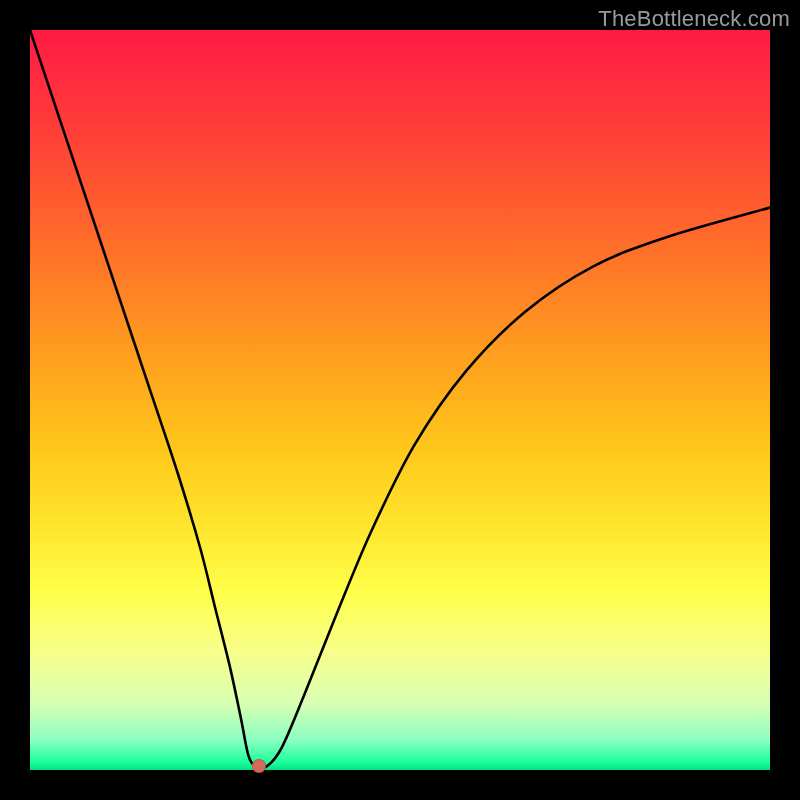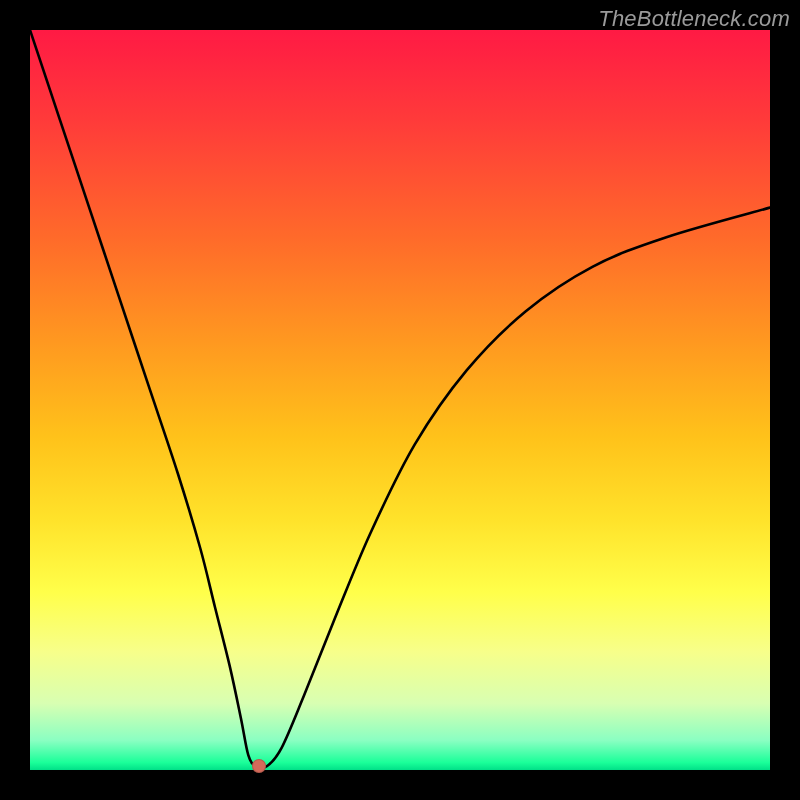--- a/index.html
+++ b/index.html
@@ -9,21 +9,20 @@
     height: 800px;
     background: #000;
     overflow: hidden;
     font-family: Arial, Helvetica, sans-serif;
   }
   .stage {
     position: relative;
     width: 800px;
     height: 602px;
     background: #000;
-    font-style: italic;
   }
   .plot-area {
     position: absolute;
     left: 30px;
     top: 30px;
     width: 740px;
     height: 740px;
     background: linear-gradient(
       to bottom,
       #ff1a44 0%,

